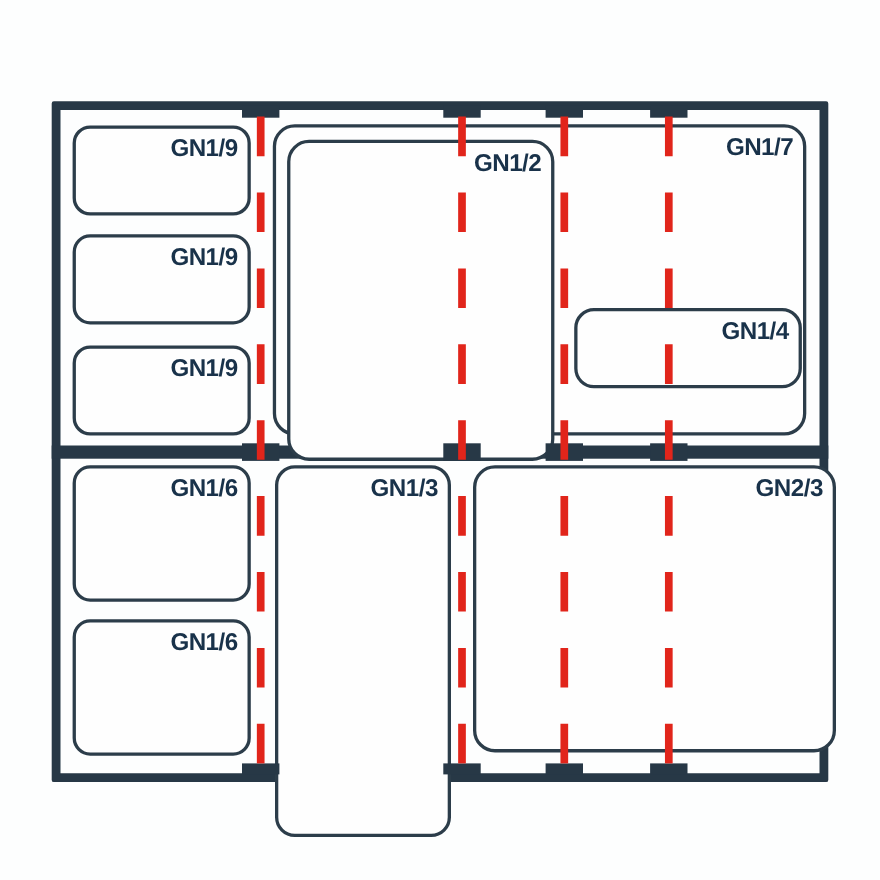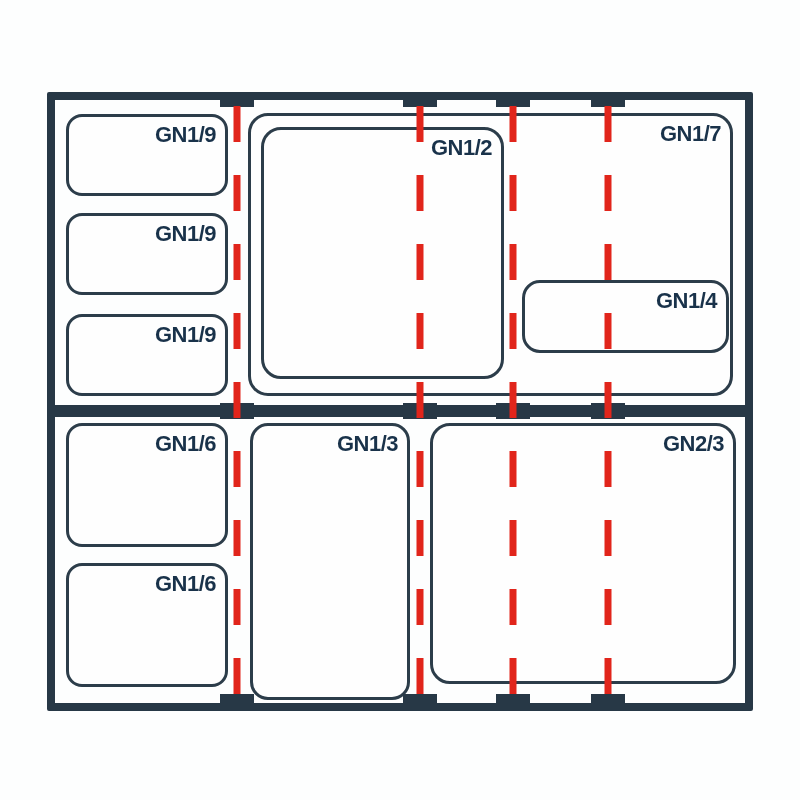--- a/index.html
+++ b/index.html
@@ -45,26 +45,26 @@
     font-size: 22px;
     font-weight: bold;
     letter-spacing: -0.5px;
     color: #19324a;
     white-space: nowrap;
   }
   .gn19-a { left: 66px;  top: 114px; width: 162px; height: 82px;  border-radius: 16px; }
   .gn19-b { left: 66px;  top: 213px; width: 162px; height: 82px;  border-radius: 16px; }
   .gn19-c { left: 66px;  top: 314px; width: 162px; height: 82px;  border-radius: 16px; }
   .gn11   { left: 248px; top: 113px; width: 485px; height: 283px; border-radius: 20px; }
-  .gn12   { left: 261px; top: 127px; width: 243px; height: 252px; border-radius: 20px; }
+  .gn12   { left: 261px; top: 127px; width: 243px; height: 292px; border-radius: 20px; }
   .gn14   { left: 522px; top: 280px; width: 207px; height: 73px; border-radius: 18px; }
   .gn16-a { left: 66px;  top: 423px; width: 162px; height: 124px; border-radius: 16px; }
   .gn16-b { left: 66px;  top: 563px; width: 162px; height: 124px; border-radius: 16px; }
-  .gn13   { left: 250px; top: 423px; width: 160px; height: 277px; border-radius: 18px; }
-  .gn23   { left: 430px; top: 423px; width: 306px; height: 261px; border-radius: 20px; padding-left: 46px; }
+  .gn13   { left: 250px; top: 423px; width: 160px; height: 338px; border-radius: 18px; }
+  .gn23   { left: 430px; top: 423px; width: 330px; height: 261px; border-radius: 20px; padding-left: 46px; }
   
   .tick {
     position: absolute;
     width: 34px;
     background: #273846;
   }
   .tick.row-top { top: 96px;  height: 11px; }
   .tick.row-mid { top: 403px; height: 16px; }
   .tick.row-bot { top: 694px; height: 10px; }
   .tick.c1 { left: 220px; }

